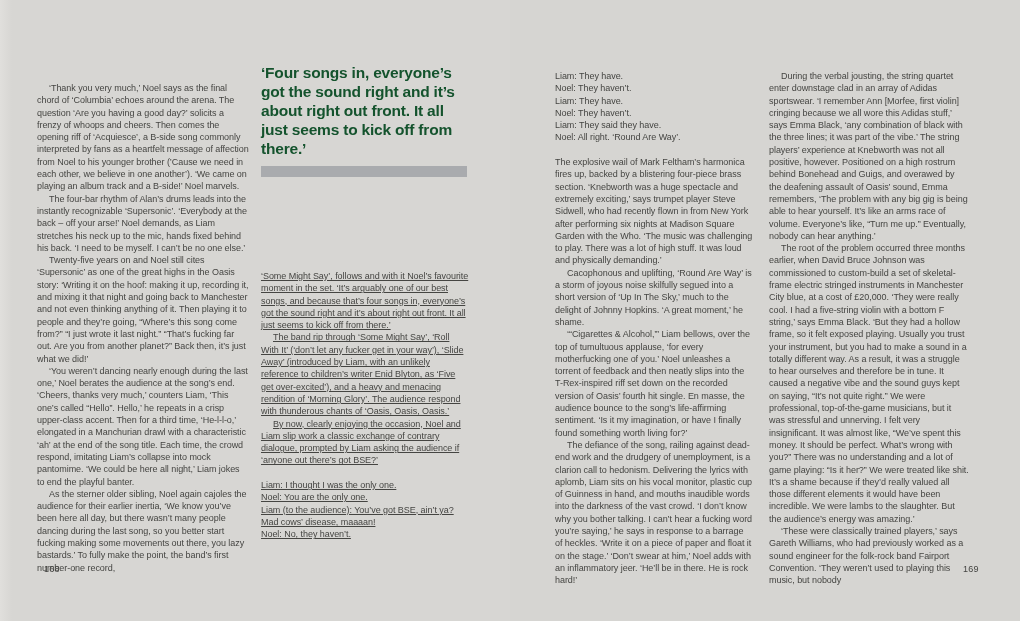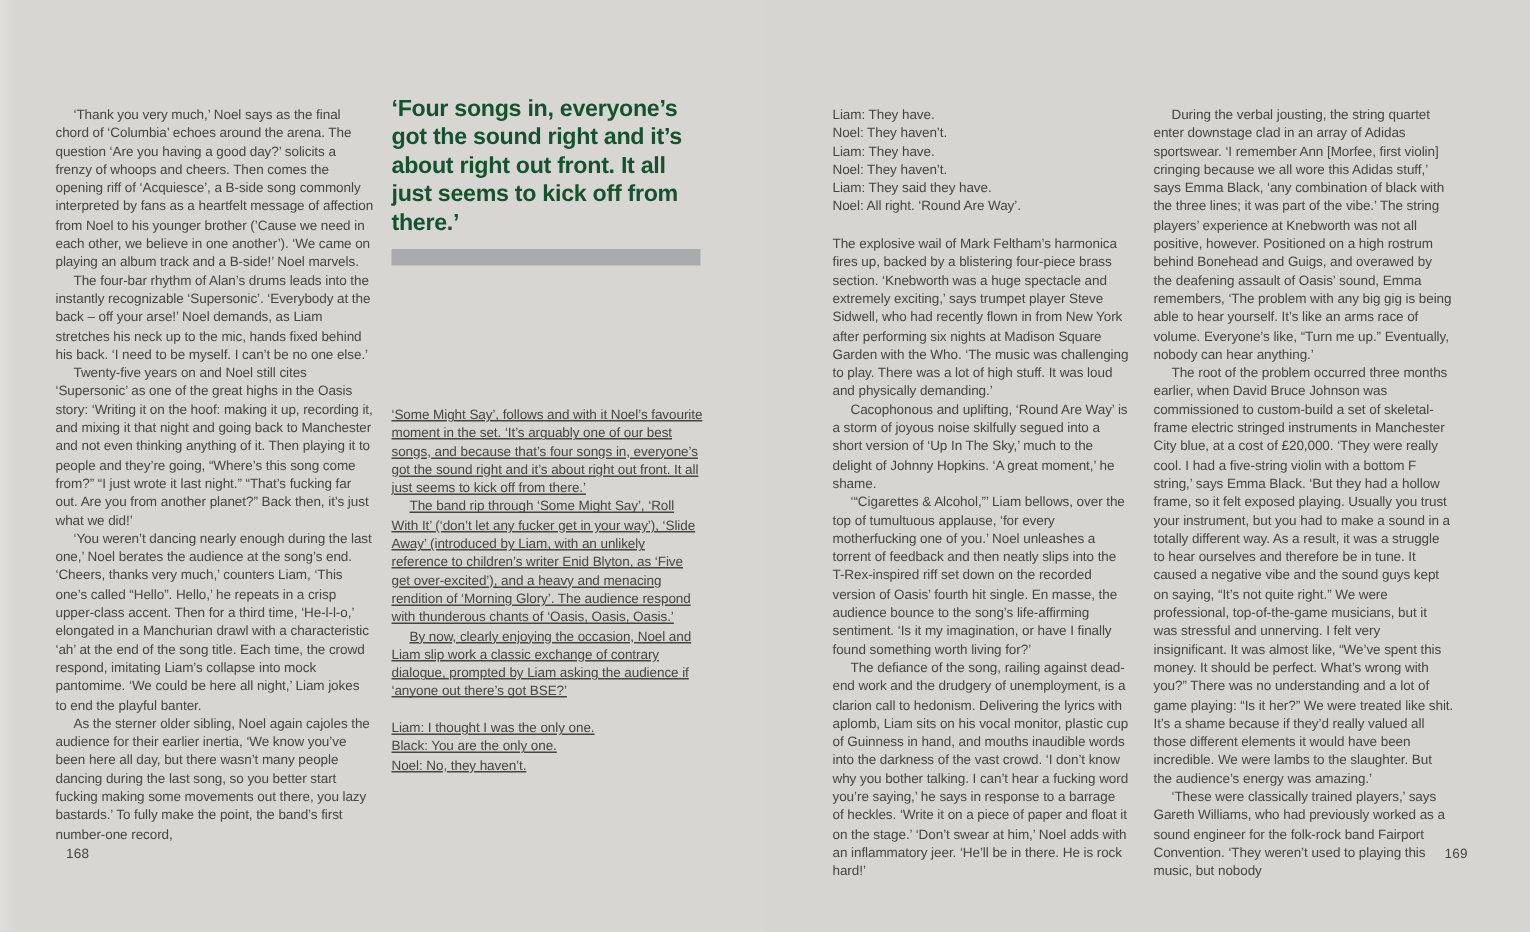--- a/index.html
+++ b/index.html
@@ -21,21 +21,21 @@
     font-size: 9px;
     line-height: 12.3px;
     letter-spacing: -0.05px;
     text-align: left;
     color: #454542;
   }
   .col p { margin: 0; }
   .col .indent { text-indent: 12px; }
   .gap { height: 12.3px; }
 
-  #col1 { left: 37px;  top: 70px; width: 212px; }
+  #col1 { left: 37px;  top: 82px; width: 212px; }
   #col2 { left: 261px; top: 270px; width: 208px; text-decoration: underline; }
   #col3 { left: 555px; top: 70px; width: 198px; }
   #col4 { left: 769px; top: 70px; width: 200px; }
 
   .pull-quote {
     position: absolute;
     left: 261px; top: 63px; width: 208px;
     font-size: 15.5px;
     line-height: 19px;
     font-weight: bold;
@@ -73,21 +73,22 @@
 
   <div class="pull-quote">‘Four songs in, everyone’s got the sound right and it’s about right out front. It all just seems to kick off from there.’</div>
   <div class="quote-bar" style="background: rgb(169, 171, 174);"></div>
 
   <div id="col2" class="col">
       <p class="para">‘Some Might Say’, follows and with it Noel’s favourite moment in the set. ‘It’s arguably one of our best songs, and because that’s four songs in, everyone’s got the sound right and it’s about right out front. It all just seems to kick off from there.’</p>
       <p class="para indent">The band rip through ‘Some Might Say’, ‘Roll With It’ (‘don’t let any fucker get in your way’), ‘Slide Away’ (introduced by Liam, with an unlikely reference to children’s writer Enid Blyton, as ‘Five get over-excited’), and a heavy and menacing rendition of ‘Morning Glory’. The audience respond with thunderous chants of ‘Oasis, Oasis, Oasis.’</p>
       <p class="para indent">By now, clearly enjoying the occasion, Noel and Liam slip work a classic exchange of contrary dialogue, prompted by Liam asking the audience if ‘anyone out there’s got BSE?’</p>
       <div class="gap"></div>
       <p class="dialogue">Liam: I thought I was the only one.</p>
-      <p class="dialogue">Black: You are the only one.</p>
+      <p class="dialogue">Noel: You are the only one.</p>
+      <p class="dialogue">Liam (to the audience): You’ve got BSE, ain’t ya? Mad cows’ disease, maaaan!</p>
       <p class="dialogue">Noel: No, they haven’t.</p>
     </div>
   <div id="col3" class="col">
       <p class="dialogue">Liam: They have.</p>
       <p class="dialogue">Noel: They haven’t.</p>
       <p class="dialogue">Liam: They have.</p>
       <p class="dialogue">Noel: They haven’t.</p>
       <p class="dialogue">Liam: They said they have.</p>
       <p class="dialogue">Noel: All right. ‘Round Are Way’.</p>
       <div class="gap"></div>

